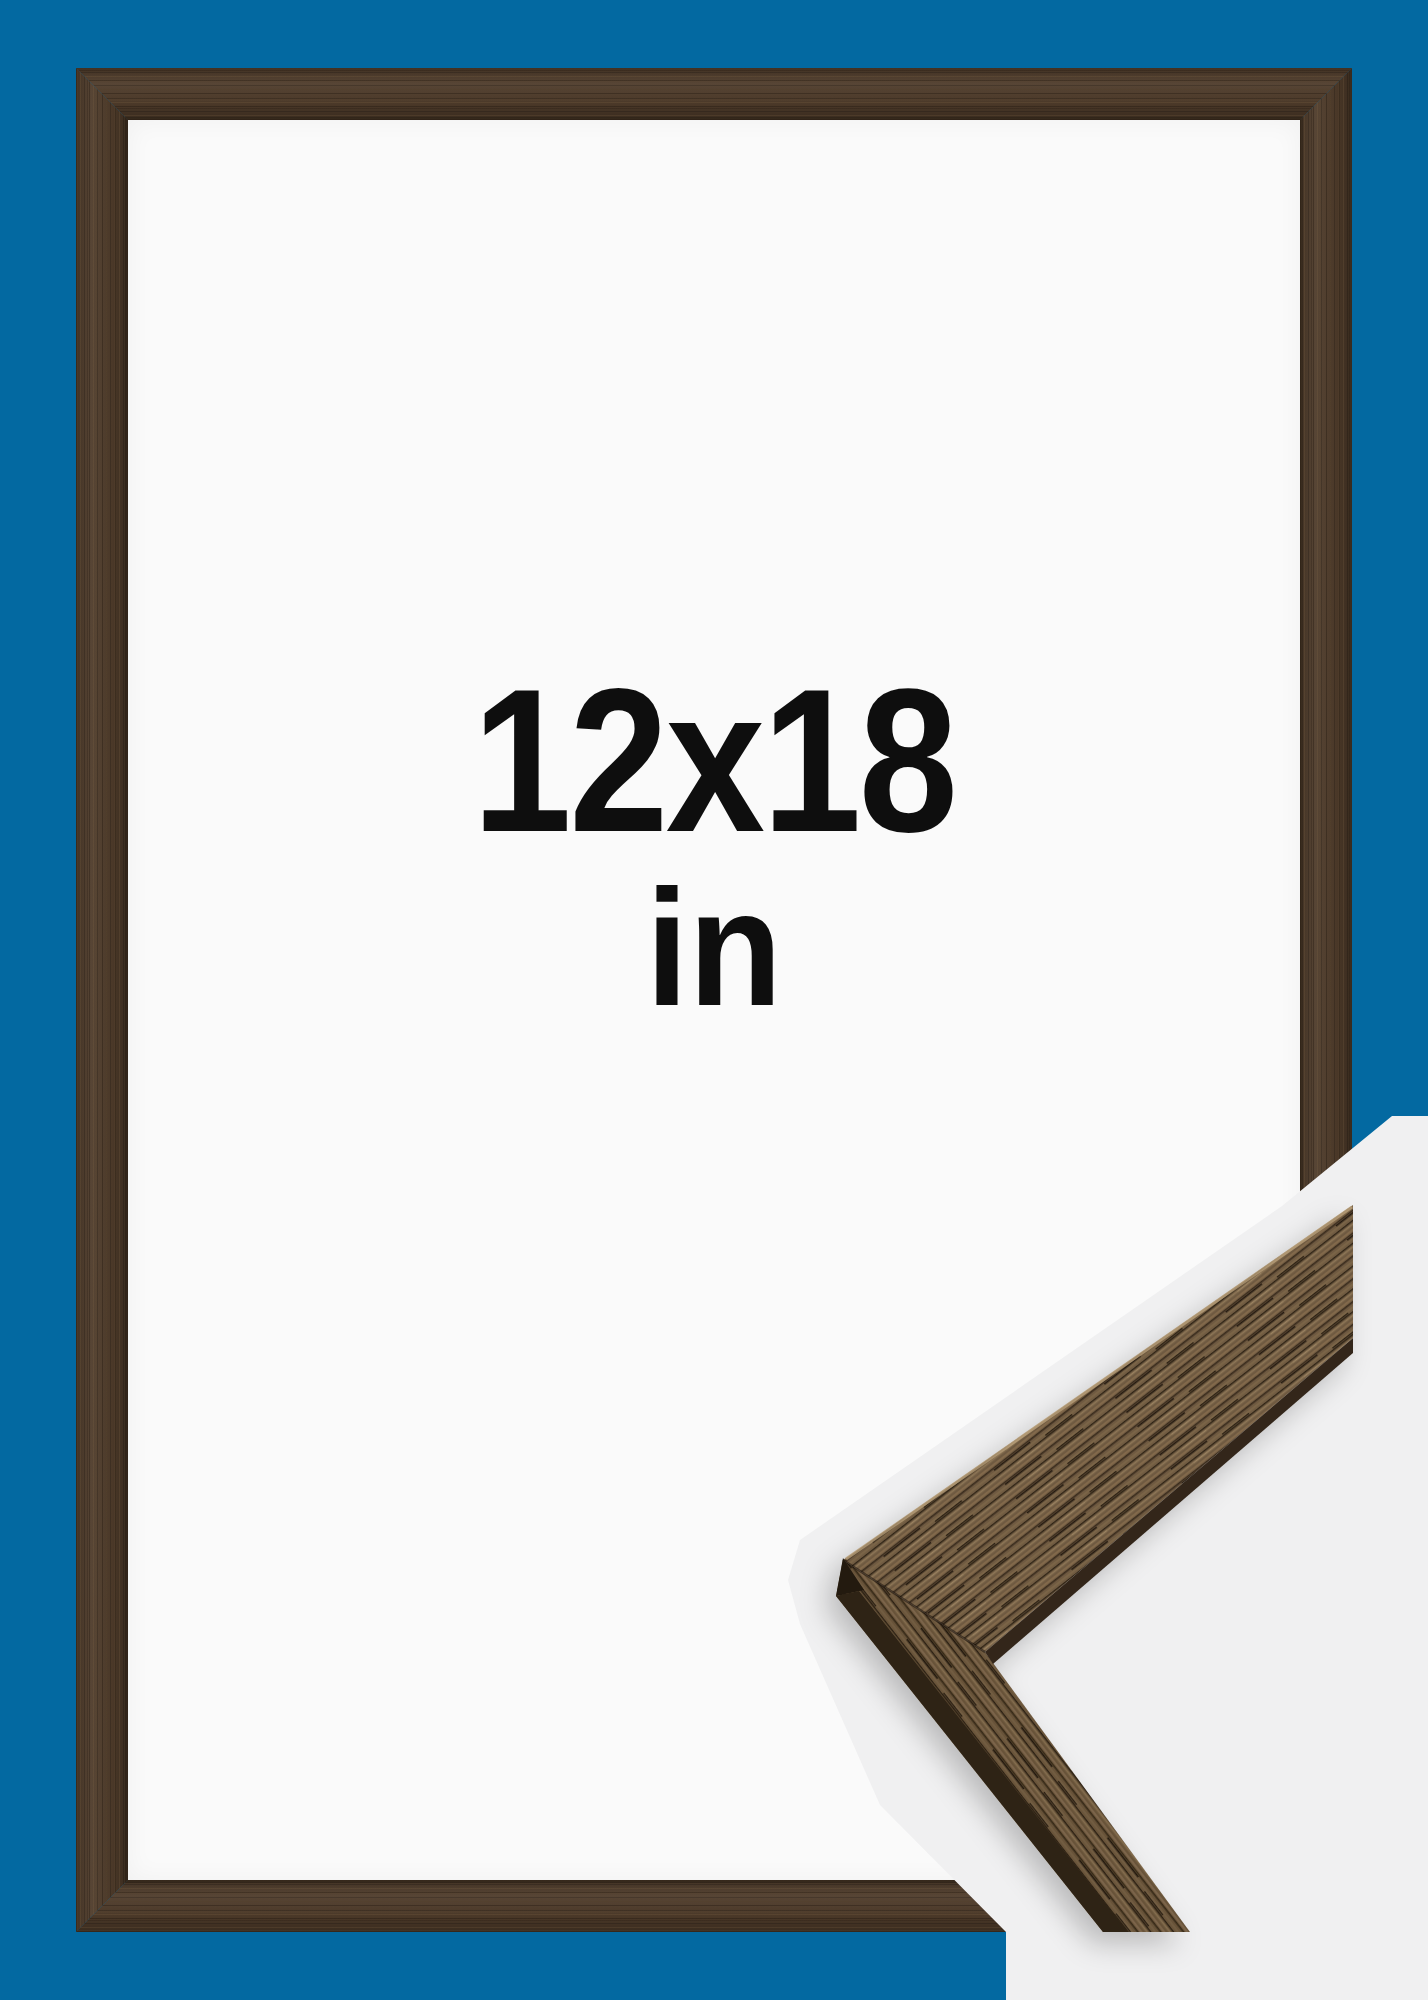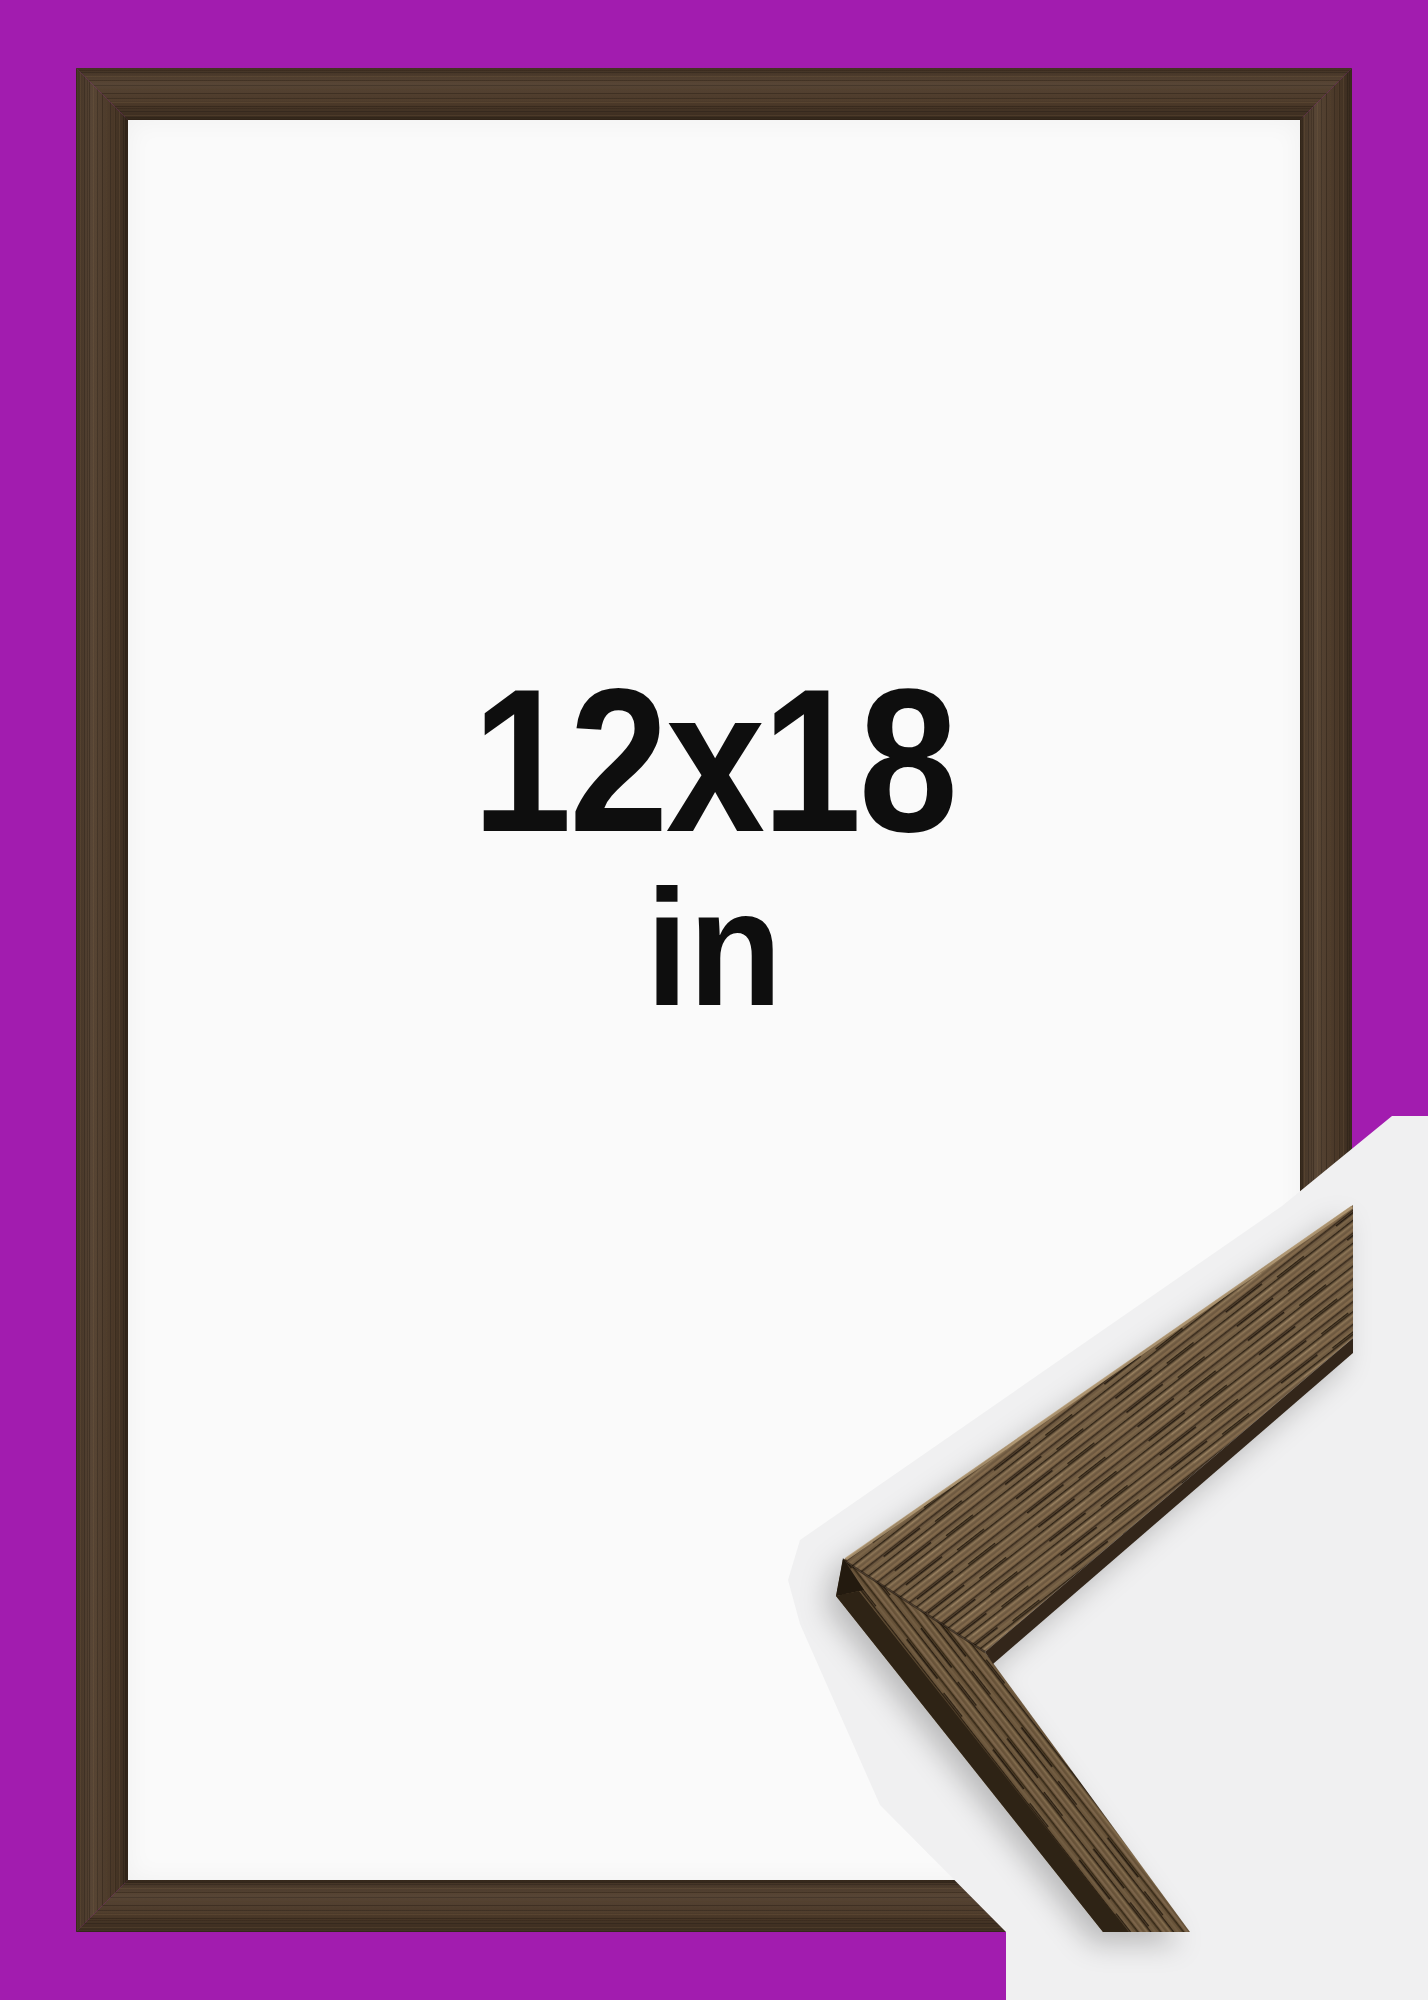--- a/index.html
+++ b/index.html
@@ -8,21 +8,21 @@
     width: 1428px;
     height: 2000px;
     overflow: hidden;
     background: #f0f0f1;
     font-family: "Liberation Sans", sans-serif;
   }
   .stage {
     position: relative;
     width: 1428px;
     height: 2000px;
-    background: #a21caf;
+    background: #0369a1;
   }
 
   
   .bar {
     position: absolute;
     background-color: #4e3b2a;
   }
   
   .bar.h {
     background-image:

